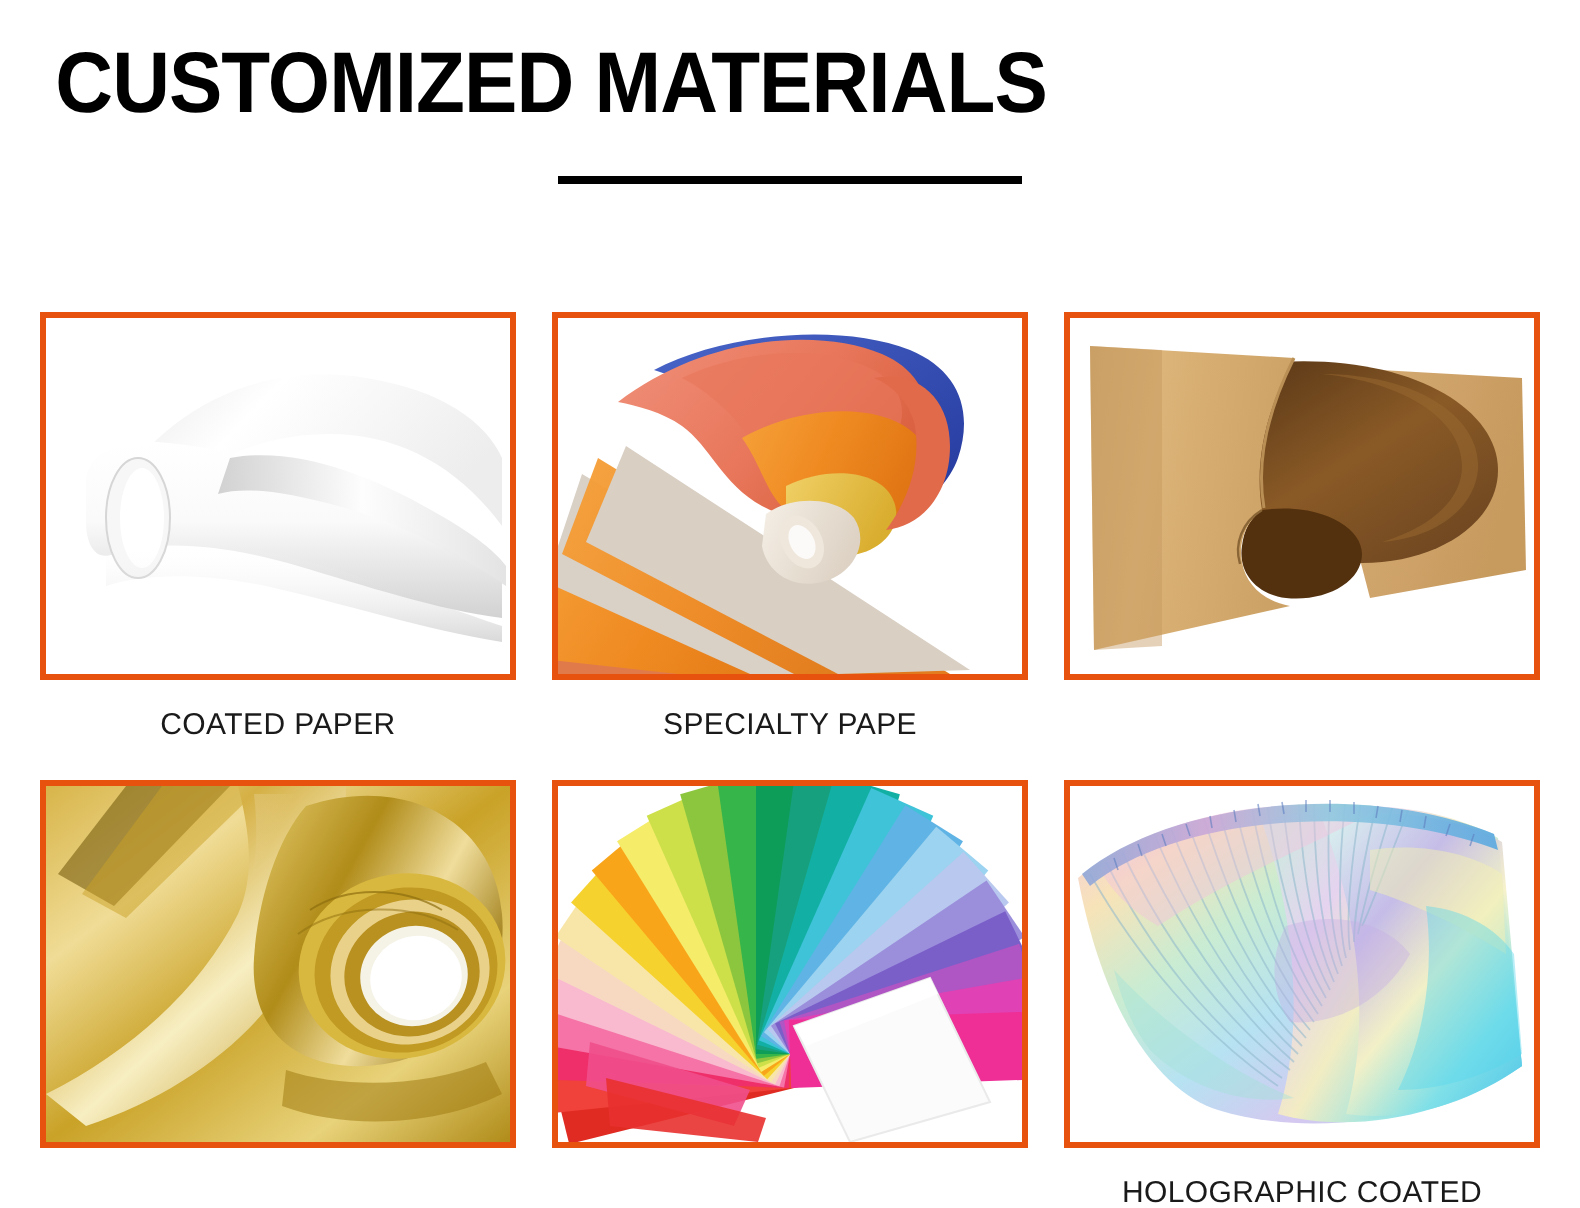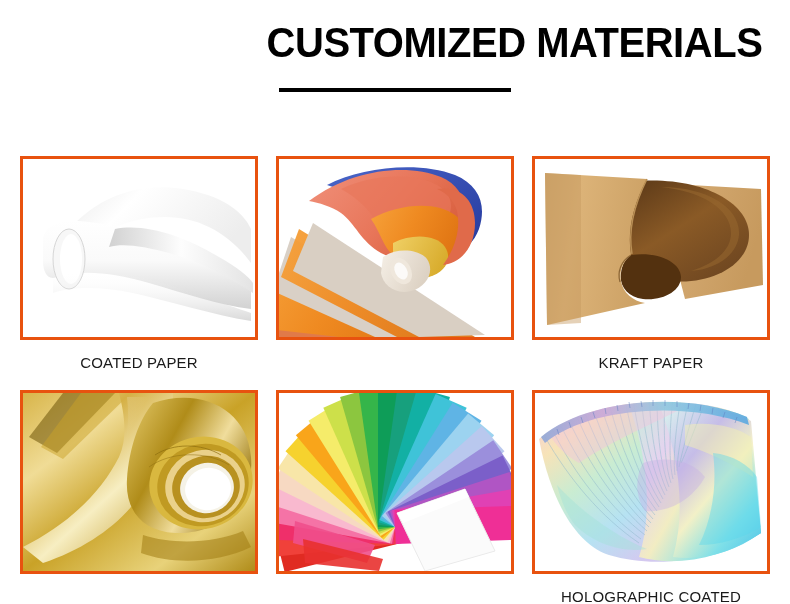--- a/index.html
+++ b/index.html
@@ -12,21 +12,21 @@
     height: 604px;
     font-family: "Liberation Sans", sans-serif;
     overflow: hidden;
     position: relative;
   }
 
   
   .header {
     width: 790px;
     padding-top: 18px;
-    text-align: right;
+    text-align: left;
   }
   .page-title {
     font-family: "Liberation Sans Narrow", "Liberation Sans", sans-serif;
     font-weight: 700;
     font-size: 43px;
     line-height: 48px;
     letter-spacing: -0.5px;
     color: #000000;
     transform: scaleX(0.93);
     transform-origin: center;
@@ -183,20 +183,21 @@
 
         <path d="M114 84 C134 74 158 76 166 88 C174 100 166 114 150 118 C134 122 120 114 114 102 Z" fill="url(#sp-yel)"></path>
 
         <path d="M104 98 C118 88 140 90 148 100 C156 112 148 128 132 132 C116 136 104 126 102 114 Z" fill="url(#sp-cream)"></path>
         <ellipse cx="122" cy="112" rx="10" ry="14" transform="rotate(-28 122 112)" fill="#efe7dc"></ellipse>
         <ellipse cx="122" cy="112" rx="6" ry="9" transform="rotate(-28 122 112)" fill="#ffffff" opacity="0.8"></ellipse>
 
         <path d="M158 30 C182 26 196 42 196 64 C196 88 182 104 164 106 C176 90 182 70 178 52 C175 42 168 34 158 30 Z" fill="#e06a4a"></path>
       </svg>
     </div>
+    <div class="card-label">SPECIALTY PAPE</div>
   </div>
 
   <div class="card">
     <div class="thumb">
       <svg class="art" viewBox="0 0 232 178">
         <defs>
           <linearGradient id="kr-face" x1="0" y1="0" x2="1" y2="0.2">
             <stop offset="0" stop-color="#cfa66c"></stop>
             <stop offset="0.35" stop-color="#dcb378"></stop>
             <stop offset="1" stop-color="#cda266"></stop>
@@ -222,21 +223,20 @@
         <path d="M10 14 L112 20 C98 46 92 72 96 96 C88 102 84 112 86 122 C88 134 98 142 110 144 L12 166 Z" fill="url(#kr-face)"></path>
 
         <path d="M10 14 L46 16 L46 164 L12 166 Z" fill="#c59a60" opacity="0.45"></path>
 
         <path d="M112 20 C99 46 93 72 97 95" fill="none" stroke="#b98f55" stroke-width="1.5"></path>
         <path d="M96 96 C86 102 82 113 85 123" fill="none" stroke="#8a6536" stroke-width="1.2"></path>
 
         <path d="M126 28 C174 28 206 50 204 76 C202 96 182 110 156 112 C182 104 196 90 196 74 C196 50 166 32 126 28 Z" fill="#9a6a30" opacity="0.5"></path>
       </svg>
     </div>
-    <div class="card-label">KRAFT PAPER</div>
   </div>
 
   <div class="card">
     <div class="thumb">
       <svg class="art" viewBox="0 0 232 178">
         <defs>
           <linearGradient id="mg-bg" x1="0" y1="0" x2="1" y2="1">
             <stop offset="0" stop-color="#d8b54a"></stop>
             <stop offset="0.25" stop-color="#f0dc96"></stop>
             <stop offset="0.5" stop-color="#c9a227"></stop>

